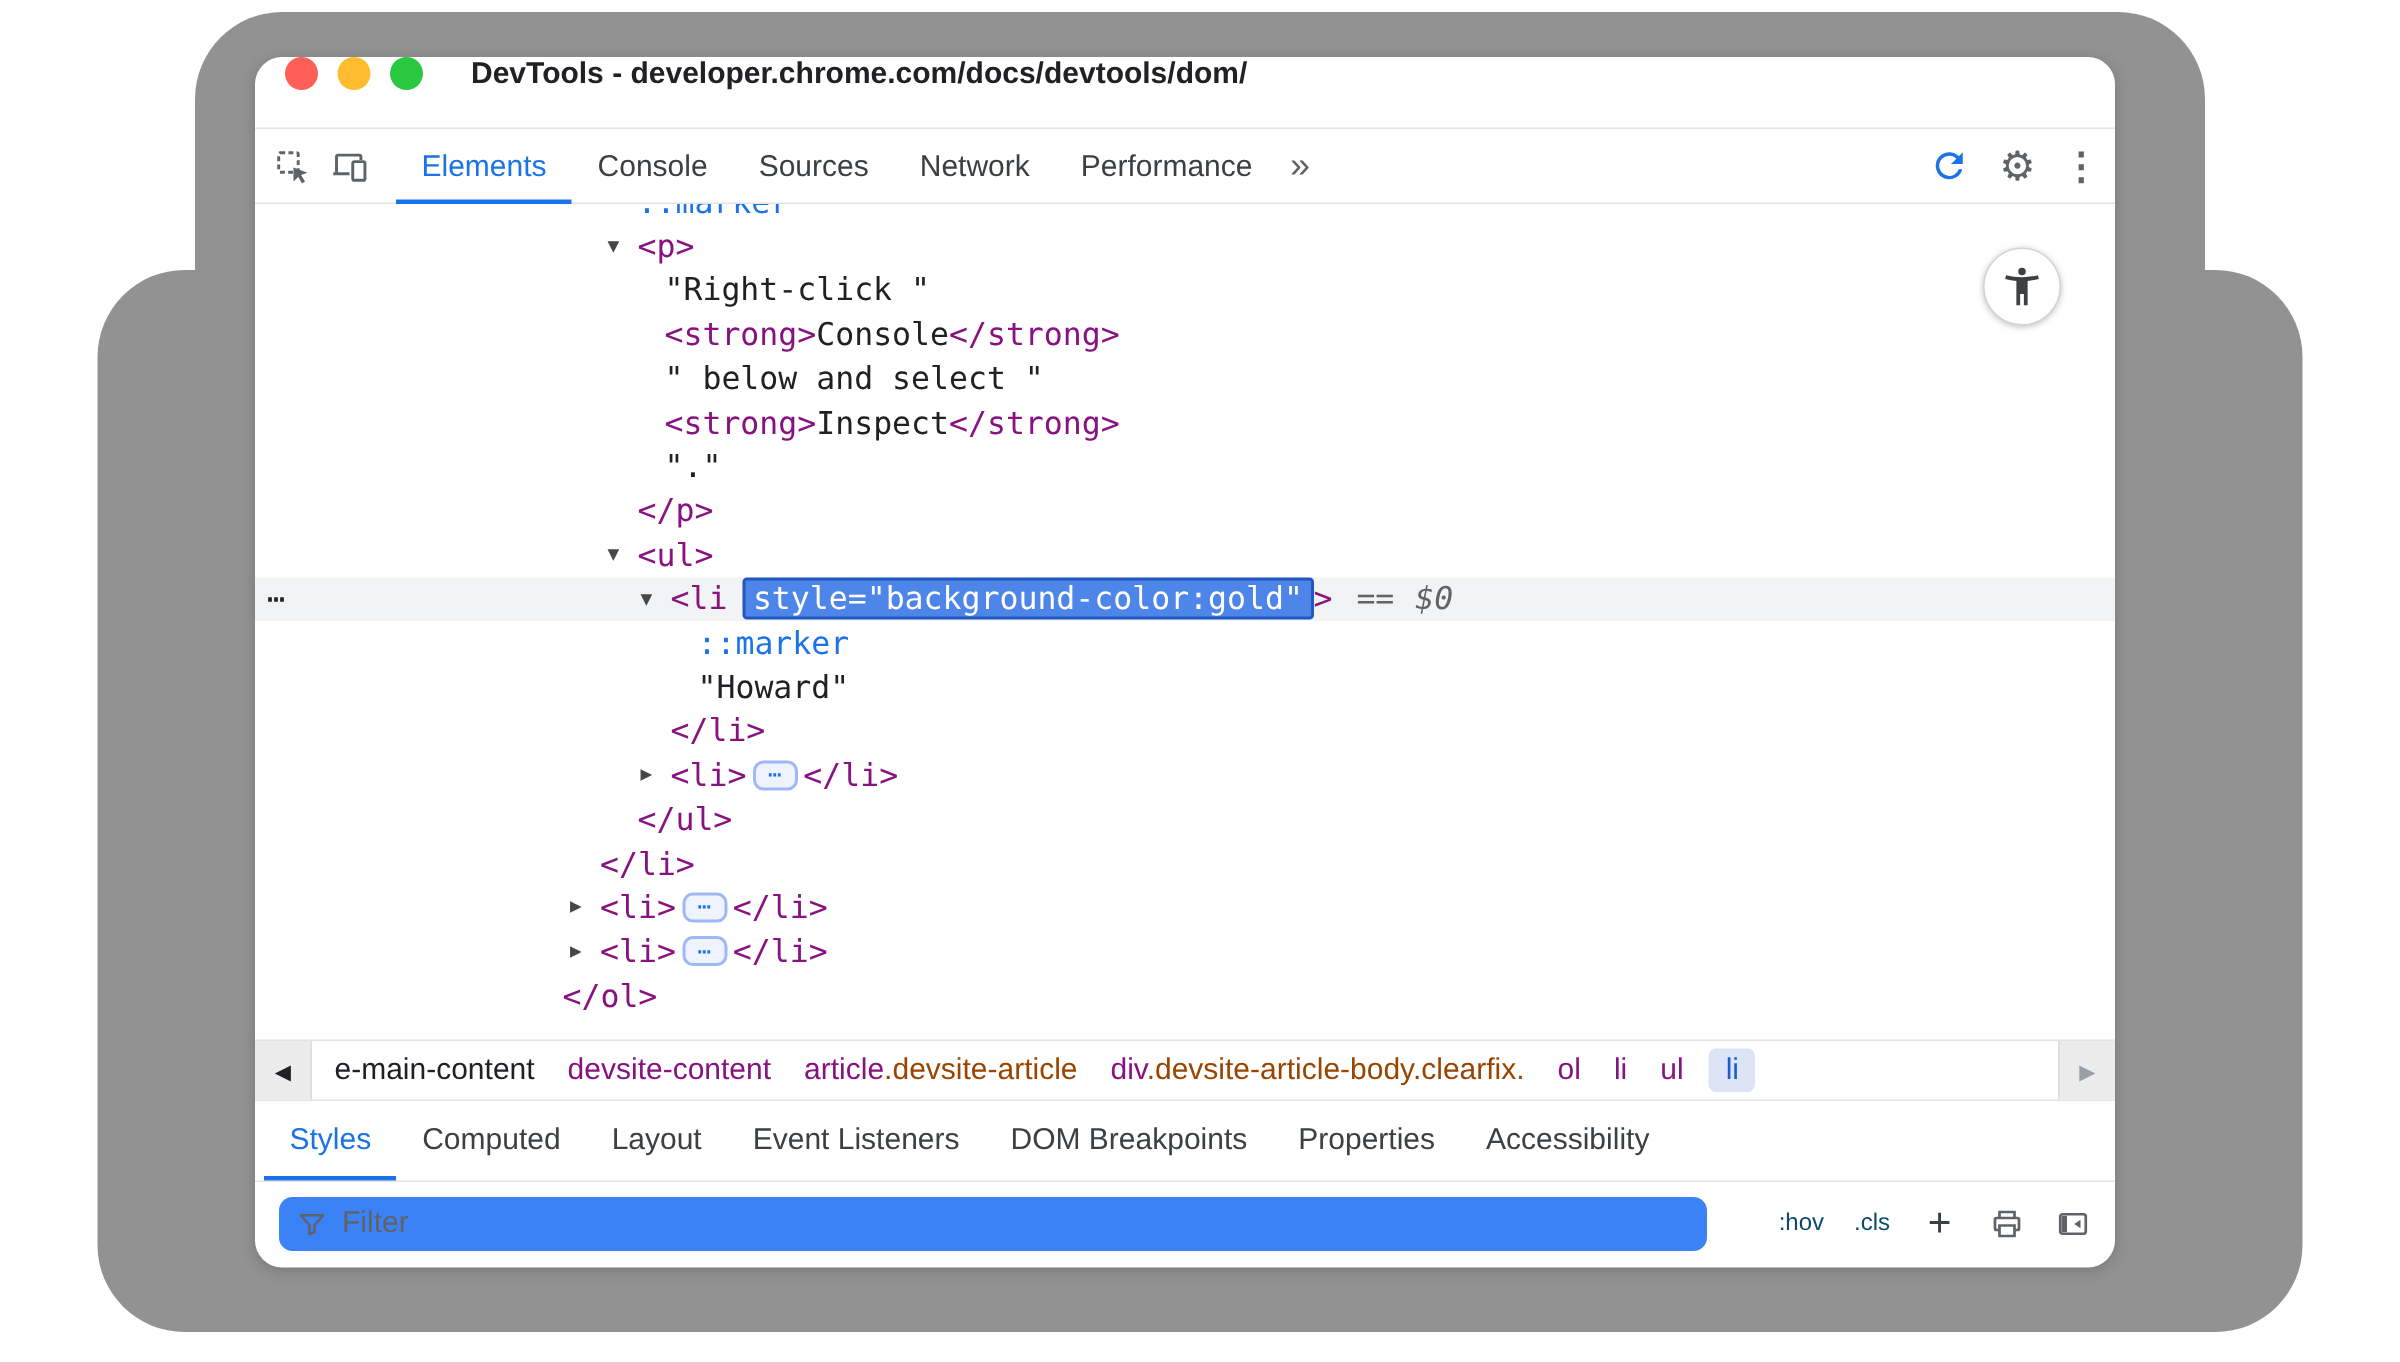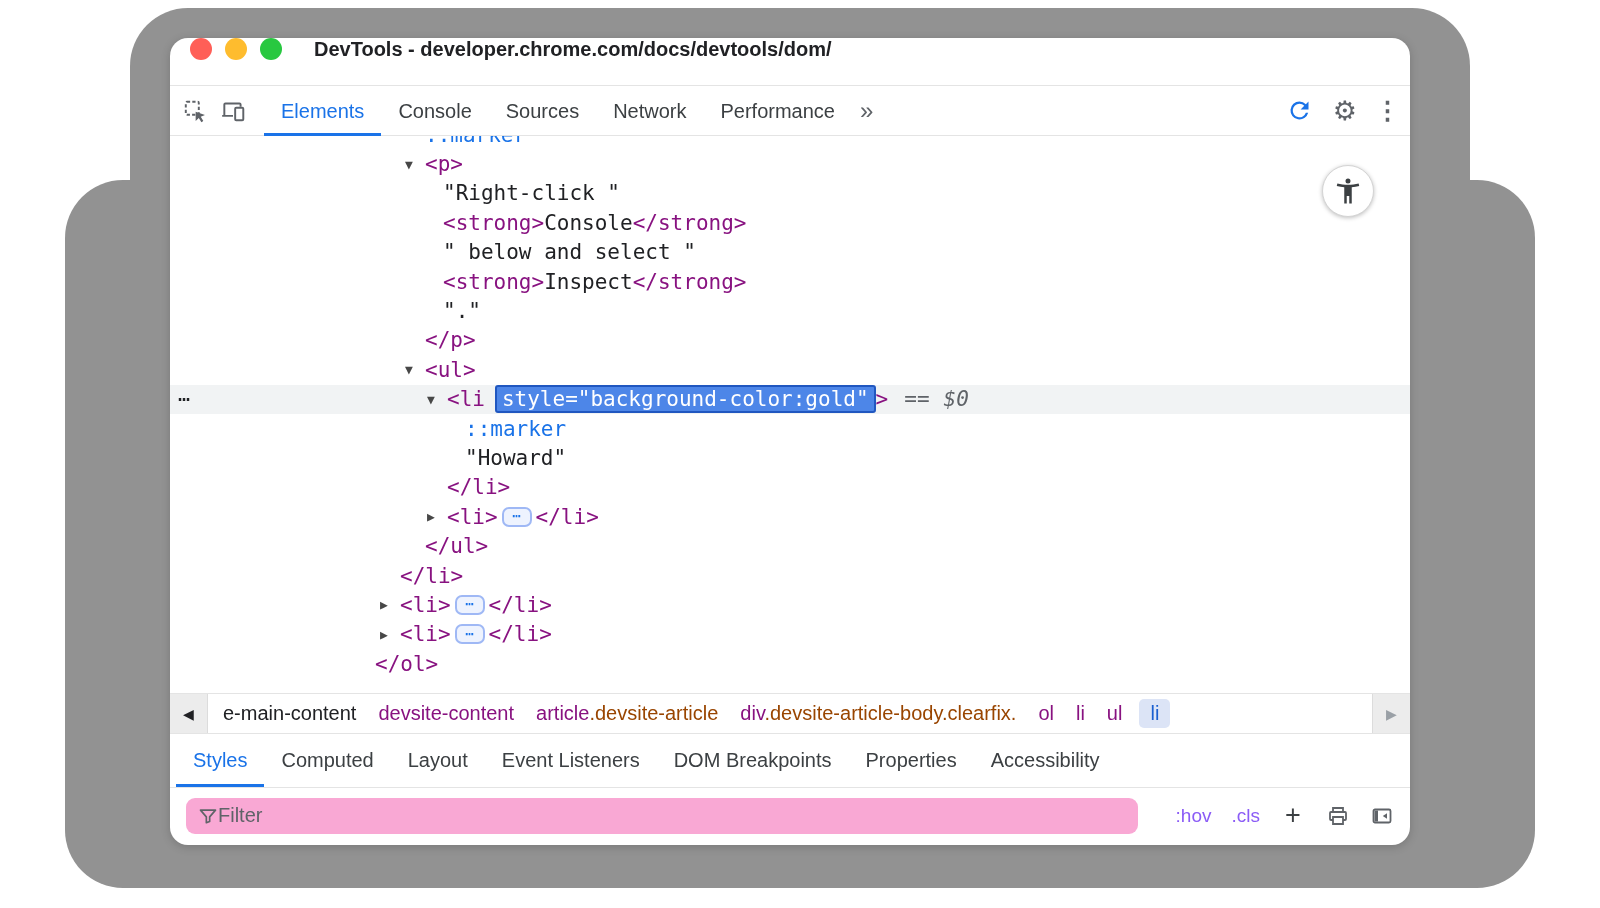--- a/index.html
+++ b/index.html
@@ -68,25 +68,25 @@
   .crumb.dark { color: #202124; }
   .crumb.selected { background: #dce4f6; color: #1a5fd0; border-radius: 5px; padding: 3px 11px; margin: 0 6px; }
 
   
   .panel-tabs { height: 54px; border-top: 1px solid #e4e4e4; display: flex; align-items: stretch; padding-left: 6px; }
   .ptab { padding: 0 17px; line-height: 53px; font-size: 20px; color: #3c4043; white-space: nowrap; }
   .ptab.active { color: #1a73e8; box-shadow: inset 0 -3px 0 #1a73e8; }
 
   
   .filter-bar { height: 56px; border-top: 1px solid #e4e4e4; display: flex; align-items: center; padding: 0 16px; }
-  .filter-input { width: 952px; height: 36px; background: #f9a8d4; border-radius: 9px; display: flex; align-items: center; padding: 0 12px; }
+  .filter-input { width: 952px; height: 36px; background: #3b82f6; border-radius: 9px; display: flex; align-items: center; padding: 0 12px; gap: 10px; }
   .filter-input input { flex: 1; border: none; outline: none; background: transparent; font-size: 20px; color: #202124; font-family: "Liberation Sans", sans-serif; }
   .filter-input input::placeholder { color: #5f6368; opacity: 1; }
   .style-controls { margin-left: auto; display: flex; align-items: center; gap: 20px; }
-  .st-label { font-size: 19px; color: #8b5cf6; text-align: right; }
+  .st-label { font-size: 16px; color: #0c4a6e; text-align: right; }
   .plus { position: relative; font-size: 27px; color: #3c4043; width: 26px; text-align: center; line-height: 1; }
   .icon-btn { display: flex; align-items: center; justify-content: center; }
 </style>
 </head>
 <body>
 
 <div class="frame-top"></div>
 <div class="frame-body"></div>
 
 <div class="window">

